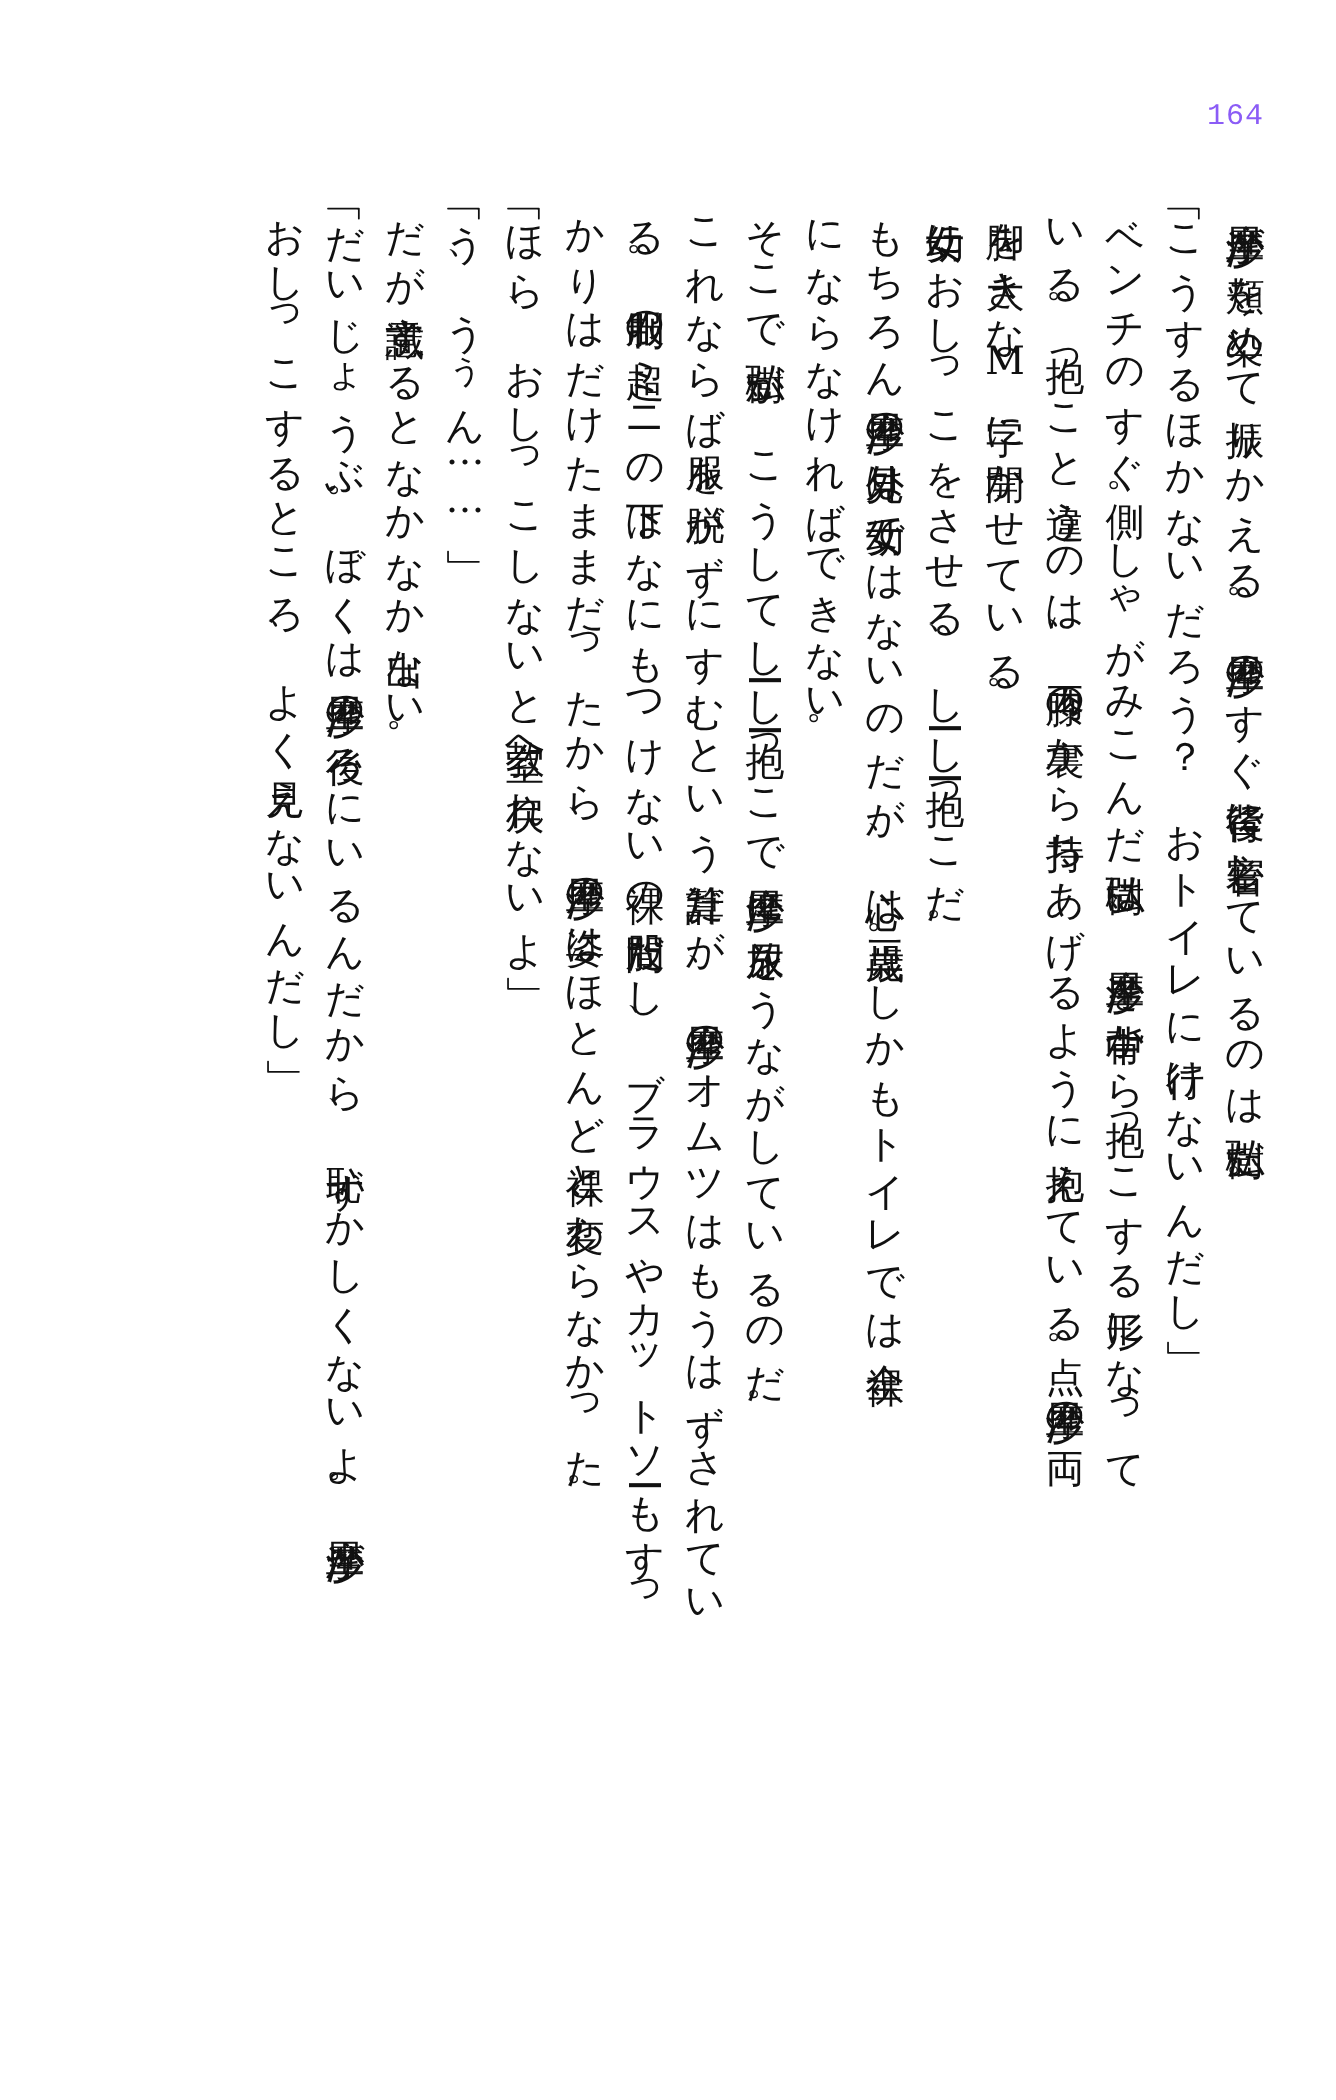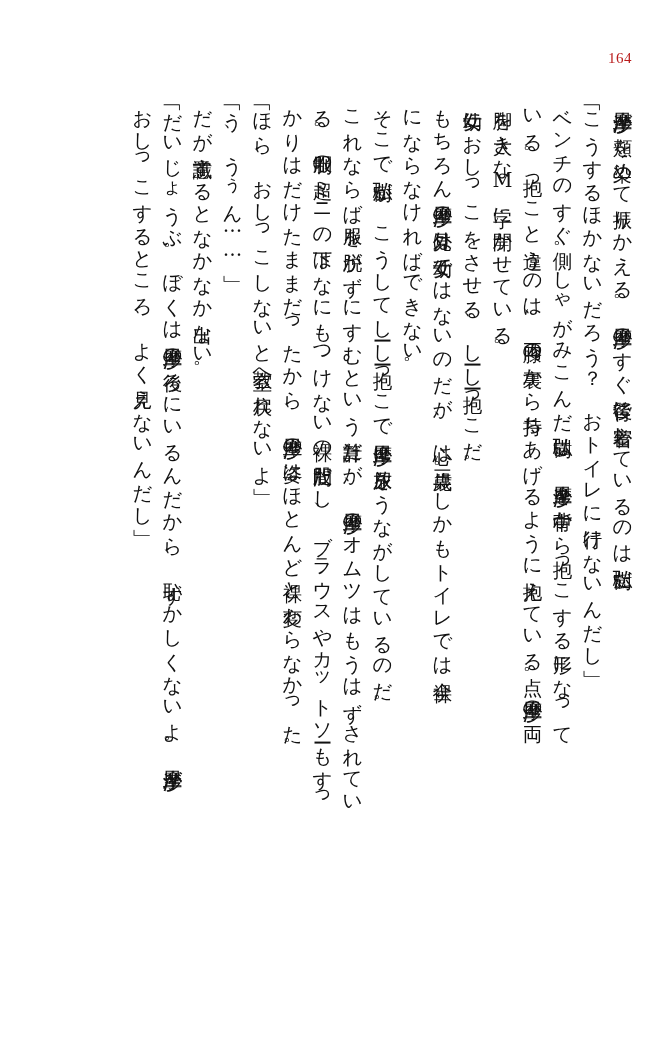--- a/index.html
+++ b/index.html
@@ -20,23 +20,23 @@
     height: 1050px;
     background: #ffffff;
   }
   #page-number {
     position: absolute;
     top: 50px;
     left: 0;
     right: 36px;
     text-align: right;
     font-size: 15px;
-    font-family: Liberation Serif, serif;
+    font-family: Liberation Mono, monospace;
     letter-spacing: 0.5px;
-    color: #b91c1c;
+    color: #8b5cf6;
   }
   
   #text-body {
     position: absolute;
     top: 96px;
     left: 40px;
     right: 36px;
     height: 900px;
     display: flex;
     flex-direction: row-reverse;

